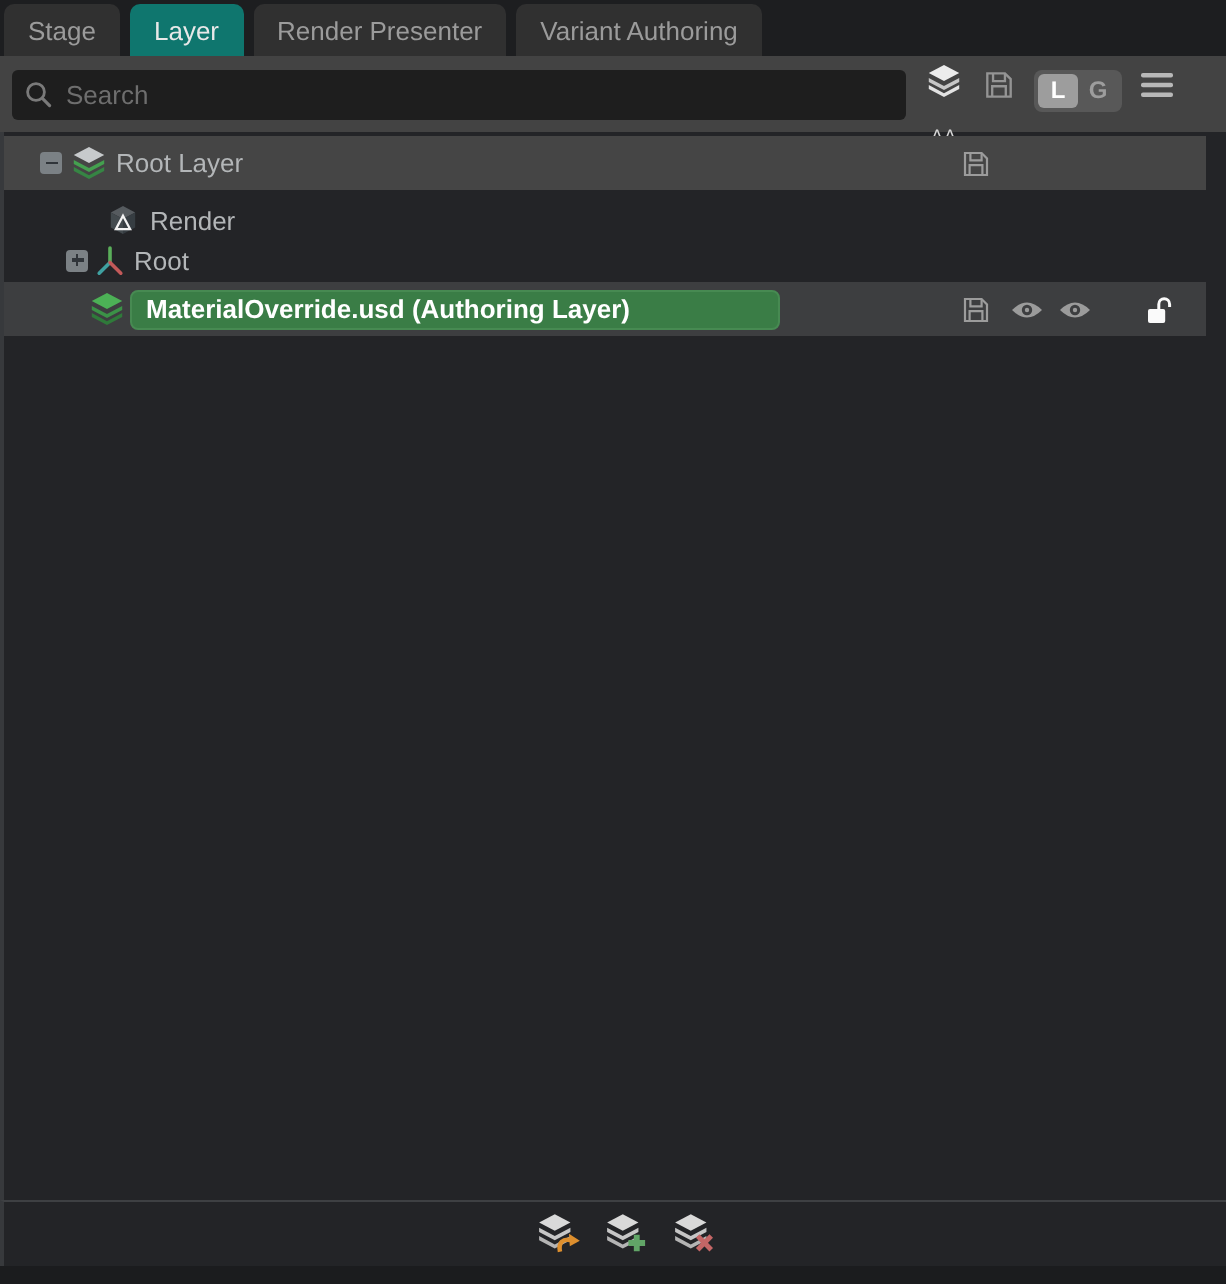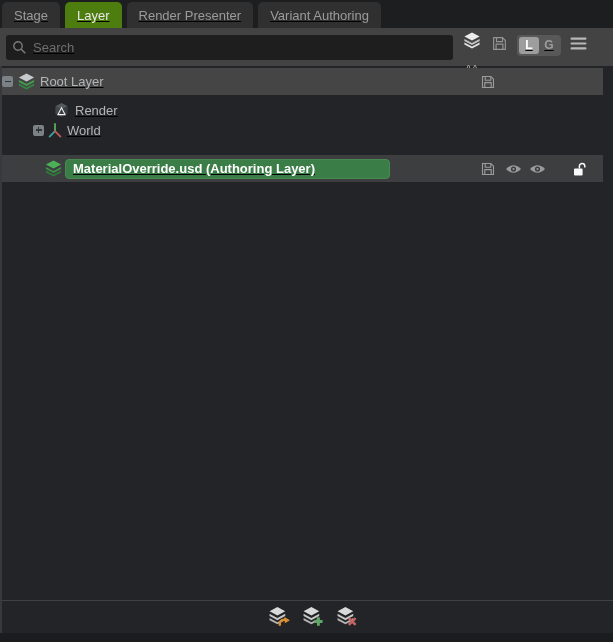--- a/index.html
+++ b/index.html
@@ -1,28 +1,28 @@
 <!DOCTYPE html>
 <html><head>
 <meta charset="utf-8">
 <style>
   html,body { margin:0; padding:0; background:#202124; }
   .window {
     width:613px; height:642px; display:flex; flex-direction:column;
     background:#202124; font-family:"Liberation Sans",sans-serif;
-    overflow:hidden; box-sizing:border-box;text-decoration:underline;
+    overflow:hidden; box-sizing:border-box;
   }
   
   .tabbar { height:28px; background:#1d1e20; display:flex; align-items:flex-end; padding-left:2px; }
   .tab {
     height:26px; line-height:27px; padding:0 12px; margin-right:5px;
     background:#303030; color:#9b9b9b; font-size:13px;
     border-radius:5px 5px 0 0; white-space:nowrap; cursor:default;
   }
-  .tab.active { background:#4d7c0f; color:#e8e8e8; }
+  .tab.active { background:#0f766e; color:#e8e8e8; }
   
   .header { height:38px; background:#434343; display:flex; align-items:center; padding:0 6px; flex:none; }
   .search {
     width:447px; height:25px; background:#1e1e1e; border-radius:3px;
     display:flex; align-items:center; padding:0 6px; box-sizing:border-box; flex:none;
   }
   .search svg { flex:none; margin-right:5px; }
   .search input {
     background:transparent; border:none; outline:none; color:#737373;
     font-size:13px; width:100%; font-family:inherit;
@@ -38,24 +38,24 @@
     display:flex; align-items:center; justify-content:center;
     border-radius:3px; color:#9d9d9d;
   }
   .lg-btn.active { background:#9d9d9d; color:#ffffff; }
   
   .tree { flex:1; background:#232427; border-left:2px solid #37393c; padding-top:2px; overflow:hidden; }
   .row {
     position:relative; margin-right:10px; display:flex; align-items:center;
     font-size:13px; color:#b3b6b8; box-sizing:border-box;
   }
-  .row.root   { height:27px; background:#454545; }
+  .row.root   { height:27px; background:#454545; padding-left:18px; }
   .row.render { height:20px; margin-top:5px; padding-left:52px; }
   .row.world  { height:20px; padding-left:31px; }
-  .row.selected { height:27px; margin-top:15px; background:#3d3e40; padding-left:42px; }
+  .row.selected { height:27px; margin-top:1px; background:#3d3e40; padding-left:42px; }
   .expander {
     width:11px; height:11px; background:#7b8185; border-radius:2px;
     position:relative; flex:none;
   }
   .expander::before {
     content:""; position:absolute; left:2.5px; top:4.6px; width:6px; height:1.8px; background:#30353a;
   }
   .expander.plus::after {
     content:""; position:absolute; left:4.6px; top:2.5px; width:1.8px; height:6px; background:#30353a;
   }
@@ -162,21 +162,21 @@
 
     <div class="row world">
       <div class="expander plus"></div>
       <div class="gap3"></div>
       <svg width="16" height="15" viewBox="0 0 16 15">
         <line x1="8" y1="8.2" x2="8" y2="1" stroke="#5aae5a" stroke-width="1.8" stroke-linecap="round"></line>
         <line x1="8" y1="8.2" x2="2.6" y2="13.6" stroke="#3fa0a0" stroke-width="1.8" stroke-linecap="round"></line>
         <line x1="8" y1="8.2" x2="13.4" y2="13.6" stroke="#c25959" stroke-width="1.8" stroke-linecap="round"></line>
       </svg>
       <div class="gap4"></div>
-      <span class="rowlabel">World</span>
+      <span class="rowlabel">Root</span>
     </div>
 
     <div class="row selected">
       <svg width="19" height="17" viewBox="0 0 20 19">
         <polygon points="10,0.5 18.5,5 10,9.5 1.5,5" fill="#4cb156"></polygon>
         <path d="M1.5,7.8 L10,12.3 L18.5,7.8 L18.5,10 L10,14.5 L1.5,10 Z" fill="#3b9247"></path>
         <path d="M1.5,11.8 L10,16.3 L18.5,11.8 L18.5,14 L10,18.5 L1.5,14 Z" fill="#2f7a3a"></path>
       </svg>
       <div class="auth-pill">
         <span>MaterialOverride.usd (Authoring Layer)</span>

